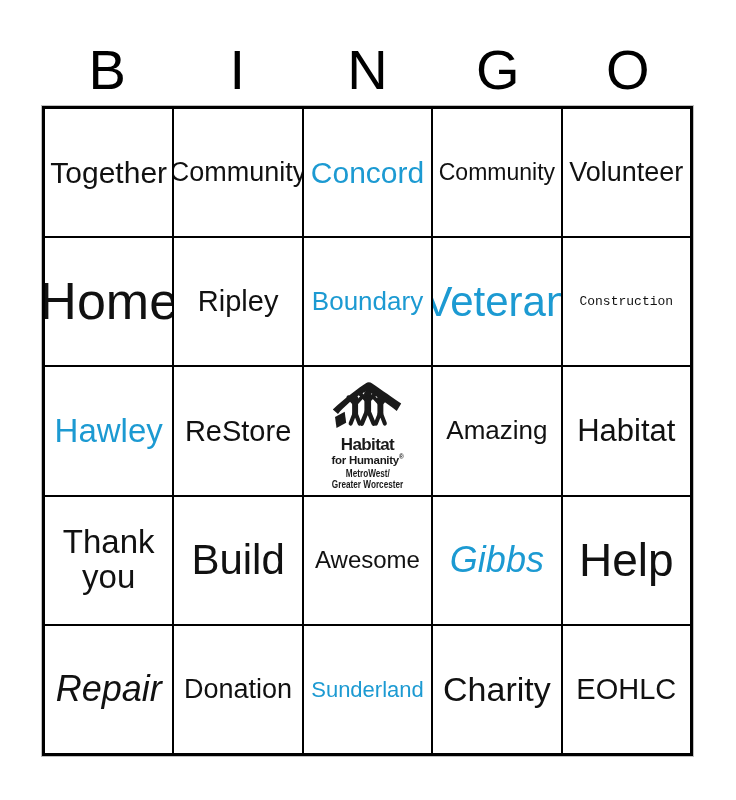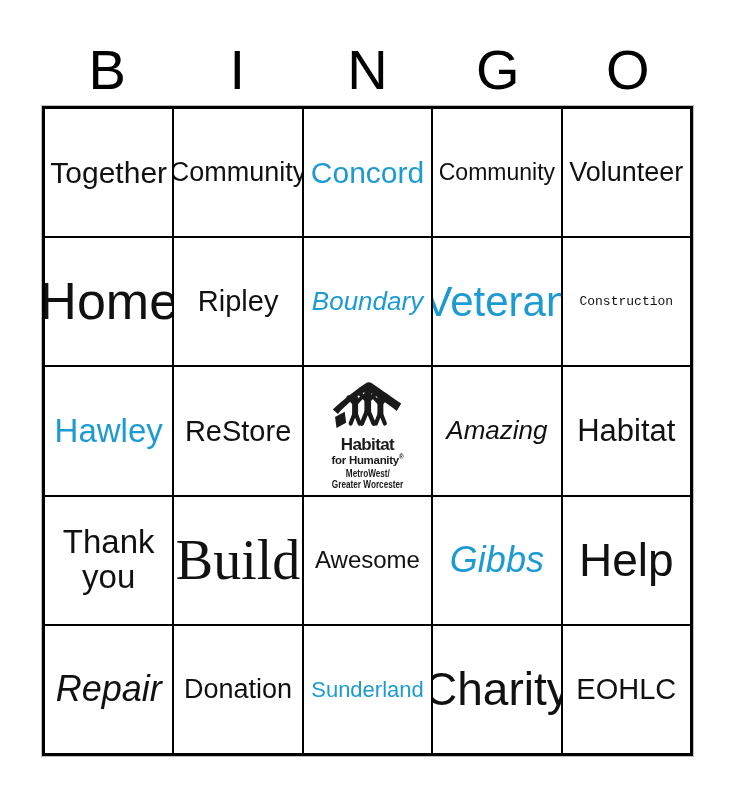--- a/index.html
+++ b/index.html
@@ -54,30 +54,30 @@
     overflow: hidden;
     background: #fff;
   }
   .word { line-height: 1.06; color: #111; }
   .accent { color: var(--accent); }
 
   .fs-19 { font-size: 13px; font-family: Liberation Mono, monospace; }
   .fs-22 { font-size: 22px; }
   .fs-23 { font-size: 23px; }
   .fs-24 { font-size: 24px; }
-  .fs-26 { font-size: 26px; font-style: italic; }
+  .fs-26 { font-size: 26px; }
   .fs-27 { font-size: 27px; }
   .fs-29 { font-size: 29px; }
   .fs-30 { font-size: 30px; }
   .fs-31 { font-size: 31px; }
   .fs-33 { font-size: 33px; }
-  .fs-34 { font-size: 46px; }
+  .fs-34 { font-size: 34px; }
   .fs-36 { font-size: 36px; font-style: italic; }
   .fs-42 { font-size: 42px; }
-  .fs-43 { font-size: 56px; font-family: Liberation Serif, serif; }
+  .fs-43 { font-size: 42px; }
   .fs-44 { font-size: 52px; }
   .fs-46 { font-size: 46px; }
 
   
   .logo-cell { flex-direction: column; padding-top: 6px; }
   .logo { display: flex; flex-direction: column; align-items: center; color: #1a1a1a; }
   .logo-mark { width: 76px; height: 58px; display: block; margin-bottom: 2px; }
   .lg1 {
     font-size: 17px; font-weight: bold; letter-spacing: -0.6px;
     line-height: 1.0; color: #1a1a1a; white-space: nowrap;

